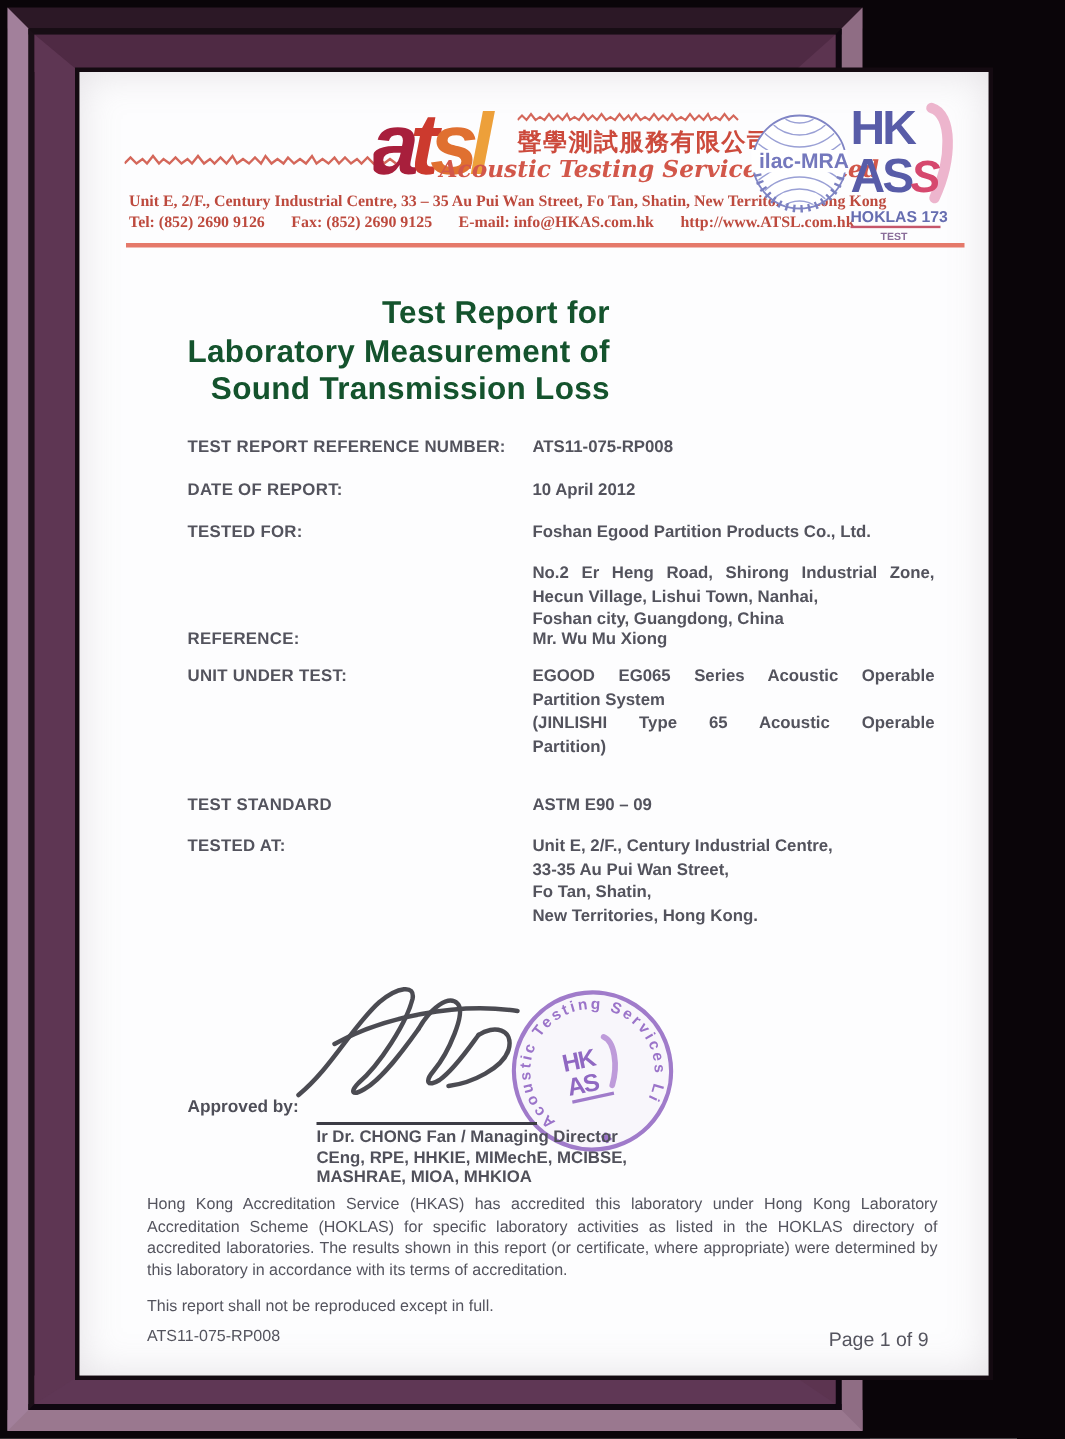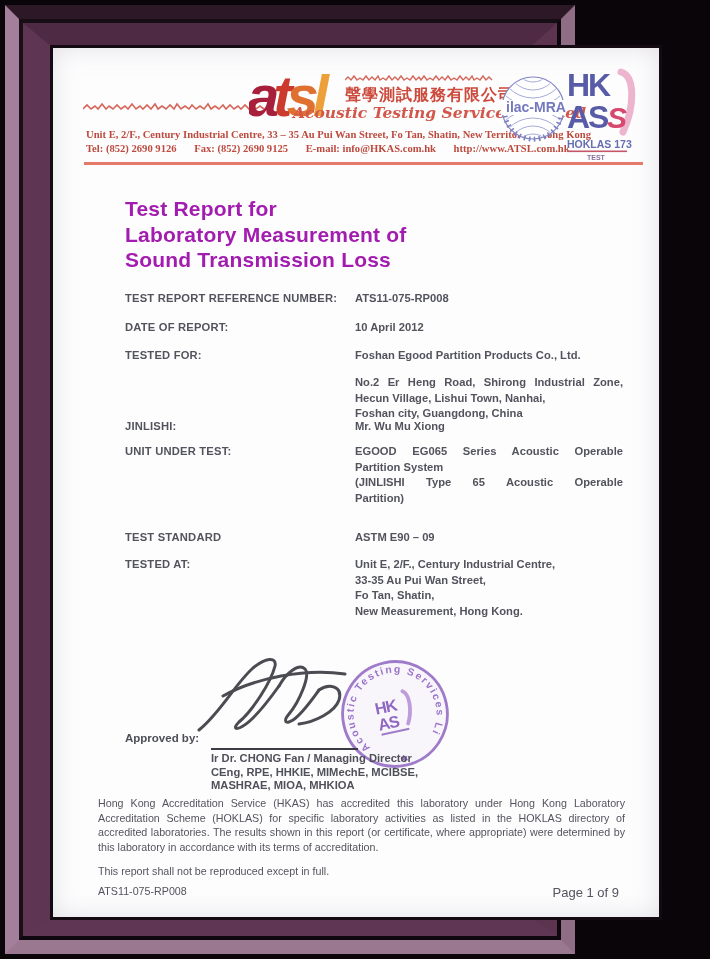--- a/index.html
+++ b/index.html
@@ -27,21 +27,21 @@
              font-weight:bold; font-size:15.5px; color:#d2574a; white-space:nowrap; }
   .addr { left:33px; top:81px; font-family:"Liberation Serif", serif; font-weight:bold;
           font-size:10.6px; color:#bd4a3e; white-space:nowrap; }
   .contact { left:33px; top:95px; font-family:"Liberation Serif", serif; font-weight:bold;
              font-size:10.6px; color:#bd4a3e; white-space:nowrap; }
   .contact span { margin-right:15px;text-align:right; }
   .hrule { left:31px; top:114px; width:559px; height:3px; background:#e5796a; }
 
   
   .title { position:absolute; left:72px; top:148px; font-size:21px; font-weight:bold;
-           color:#a21caf; line-height:25.5px; letter-spacing:.2px; }
+           color:#14532d; line-height:25.5px; letter-spacing:.2px;text-align:right; }
   .frow { position:absolute; left:72px; width:505px; font-size:11.2px; font-weight:bold;
           color:#53535d; line-height:15.5px; }
   .flabel { position:absolute; left:0; top:0; width:228px; letter-spacing:.2px; }
   .fvalue { position:absolute; left:230px; top:0; width:268px; }
   .jline { text-align:justify; text-align-last:justify; }
 
   
   .sig-svg { position:absolute; left:140px; top:600px; }
   .stamp { position:absolute; left:282px; top:606px; transform:rotate(-12deg); opacity:.85; }
   .approved { position:absolute; left:72px; top:684px; font-size:11.5px; font-weight:bold; color:#4e4e58; }
@@ -154,21 +154,21 @@
 
     <div class="frow" style="top:327px;">
       <span class="fvalue">
         <div class="jline">No.2 Er Heng Road, Shirong Industrial Zone,</div>
         <div>Hecun Village, Lishui Town, Nanhai,</div>
         <div>Foshan city, Guangdong, China</div>
       </span>
     </div>
 
     <div class="frow" style="top:371px;">
-      <span class="flabel">JINLISHI:</span>
+      <span class="flabel">REFERENCE:</span>
       <span class="fvalue">Mr. Wu Mu Xiong</span>
     </div>
 
     <div class="frow" style="top:396px;">
       <span class="flabel">UNIT UNDER TEST:</span>
       <span class="fvalue">
         <div class="jline">EGOOD EG065 Series Acoustic Operable</div>
         <div>Partition System</div>
         <div class="jline">(JINLISHI Type 65 Acoustic Operable</div>
         <div>Partition)</div>
@@ -179,21 +179,21 @@
       <span class="flabel">TEST STANDARD</span>
       <span class="fvalue">ASTM E90 – 09</span>
     </div>
 
     <div class="frow" style="top:509px;">
       <span class="flabel">TESTED AT:</span>
       <span class="fvalue">
         <div>Unit E, 2/F., Century Industrial Centre,</div>
         <div>33-35 Au Pui Wan Street,</div>
         <div>Fo Tan, Shatin,</div>
-        <div>New Measurement, Hong Kong.</div>
+        <div>New Territories, Hong Kong.</div>
       </span>
     </div>
 
     <svg class="sig-svg" width="175" height="102" viewBox="0 0 175 102">
       <g fill="none" stroke="#33333b" stroke-width="3" stroke-linecap="round" opacity="0.88">
         <path d="M6,82 C28,64 42,36 60,20 C72,10 84,8 82,18 C78,34 60,62 46,74 C40,80 42,83 50,78 C62,71 76,52 86,38"></path>
         <path d="M86,38 C94,24 106,15 112,21 C118,27 106,54 96,66 C90,73 92,77 100,72 C110,65 120,50 126,42"></path>
         <path d="M30,48 C62,30 112,20 152,26"></path>
         <path d="M126,42 C136,35 150,38 146,52 C142,64 122,74 106,76"></path>
       </g>

